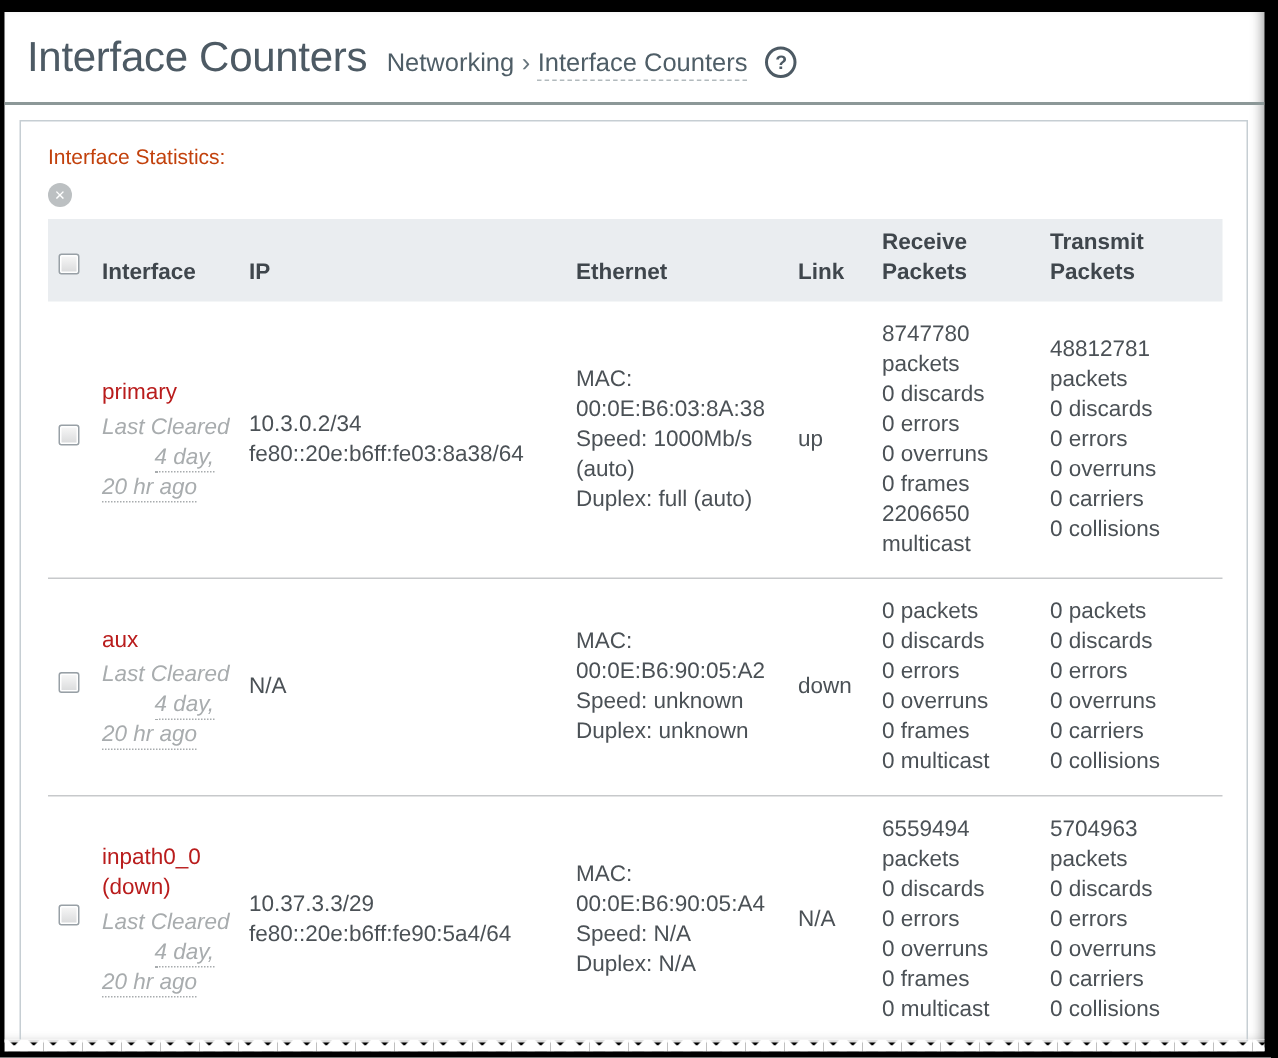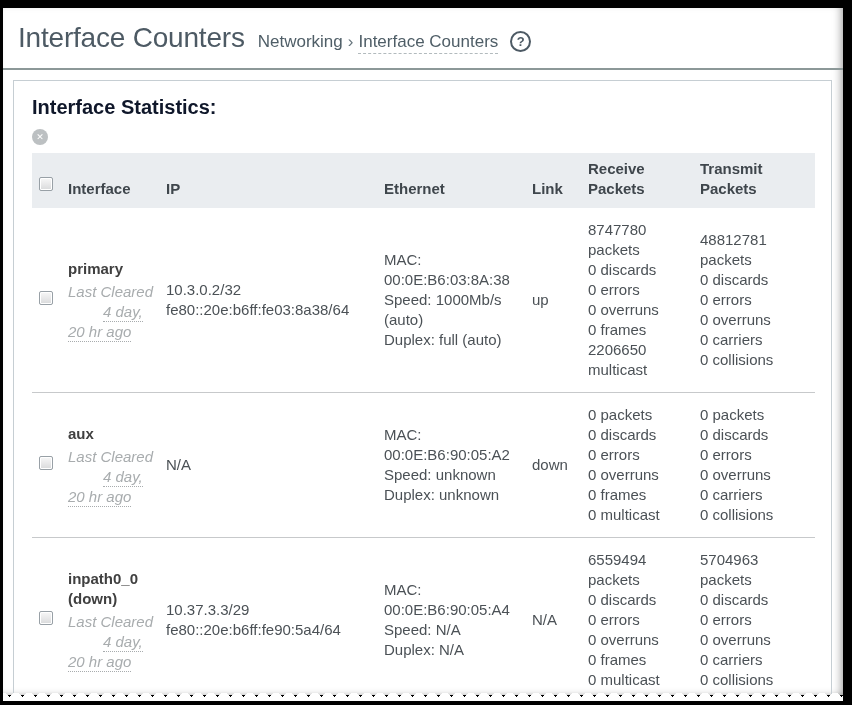--- a/index.html
+++ b/index.html
@@ -13,37 +13,37 @@
   .page-header{display:flex;align-items:center;padding:13px 16px 13px 15px;border-bottom:2px solid #8c9898;}
   .page-header h1{margin:0;font-size:28px;font-weight:400;color:#4d5a64;letter-spacing:-.2px;line-height:34px;}
   .breadcrumb{margin-left:13px;font-size:17px;color:#4f5e67;padding-top:8px;}
   .crumb{color:#4f5e67;}
   .crumb-sep{margin:0 5px;color:#67757d;}
   .crumb.current{border-bottom:1px dashed #b2babd;padding-bottom:2px;}
   .help{margin-left:12px;margin-top:6px;width:17px;height:17px;border:2px solid #4d5a64;border-radius:50%;
         display:inline-flex;align-items:center;justify-content:center;font-size:13px;font-weight:bold;color:#4d5a64;}
   
   .panel{margin:10px 11px 0 10px;border:1px solid #c6ced3;padding:15px 16px 20px 18px;height:660px;box-sizing:border-box;}
-  .panel-heading{font-size:20px;font-weight:bold;color:#0f172a;}
+  .panel-heading{font-size:14px;font-weight:normal;color:#c2410c;}
   .clear-action{display:flex;align-items:center;margin-top:10px;color:#b3b7b9;font-size:15px;cursor:default;}
   .clear-icon{width:16px;height:16px;border-radius:50%;background:#bcc0c2;display:inline-flex;align-items:center;justify-content:center;margin-right:6px;flex:0 0 auto;}
   .clear-icon .x{color:#fff;font-size:9px;font-weight:bold;line-height:1;}
   
   table{width:100%;border-collapse:collapse;table-layout:fixed;margin-top:8px;font-size:15px;}
   col.col-select{width:36px;} col.col-interface{width:98px;} col.col-ip{width:218px;}
   col.col-ethernet{width:148px;} col.col-link{width:56px;} col.col-receive{width:112px;} col.col-transmit{width:115px;}
   thead th{background:#eaedf0;text-align:left;vertical-align:bottom;font-weight:700;color:#3f464c;
            padding:6px 8px 9px 0;line-height:20px;}
   thead th.col-select{padding-left:7px;padding-bottom:12px;}
   tbody td{vertical-align:middle;padding:12px 8px 12px 0;line-height:20px;color:#4b5156;}
   tbody td.col-select{padding-left:7px;}
   tbody tr + tr td{border-top:1px solid #c7c9cb;}
   .checkbox{display:inline-block;width:12px;height:12px;border:1px solid #98a0a6;border-radius:2px;
             background:linear-gradient(#f8f8f8,#d9dadb);box-shadow:inset 0 0 0 1px #fff;}
-  .if-name{font-weight:bold;color:#404040;}
+  .if-name{font-weight:normal;color:#b91c1c;}
   .muted{font-style:italic;color:#a8acae;margin-top:3px;}
   .dotted{border-bottom:1px dotted #a8acae;padding-bottom:1px;margin-left:35px;}
   .line{margin:0;}
 </style>
 </head>
 <body>
 
 <div class="frame">
   <div class="page">
 
@@ -88,21 +88,21 @@
         <tbody>
             <tr>
     <td class="col-select"><span class="checkbox"></span></td>
     <td>
       <div class="if-name">primary</div>
       <div class="muted">
         <span>Last Cleared</span> <span class="dotted">4 day, 20 hr ago</span>
       </div>
     </td>
     <td>
-                <div class="line">10.3.0.2/32</div>
+                <div class="line">10.3.0.2/34</div>
                 <div class="line">fe80::20e:b6ff:fe03:8a38/64</div>
               </td>
     <td>
                 <div class="line">MAC: 00:0E:B6:03:8A:38</div>
                 <div class="line">Speed: 1000Mb/s (auto)</div>
                 <div class="line">Duplex: full (auto)</div>
               </td>
     <td>up</td>
     <td>
                 <div class="line">8747780 packets</div>

